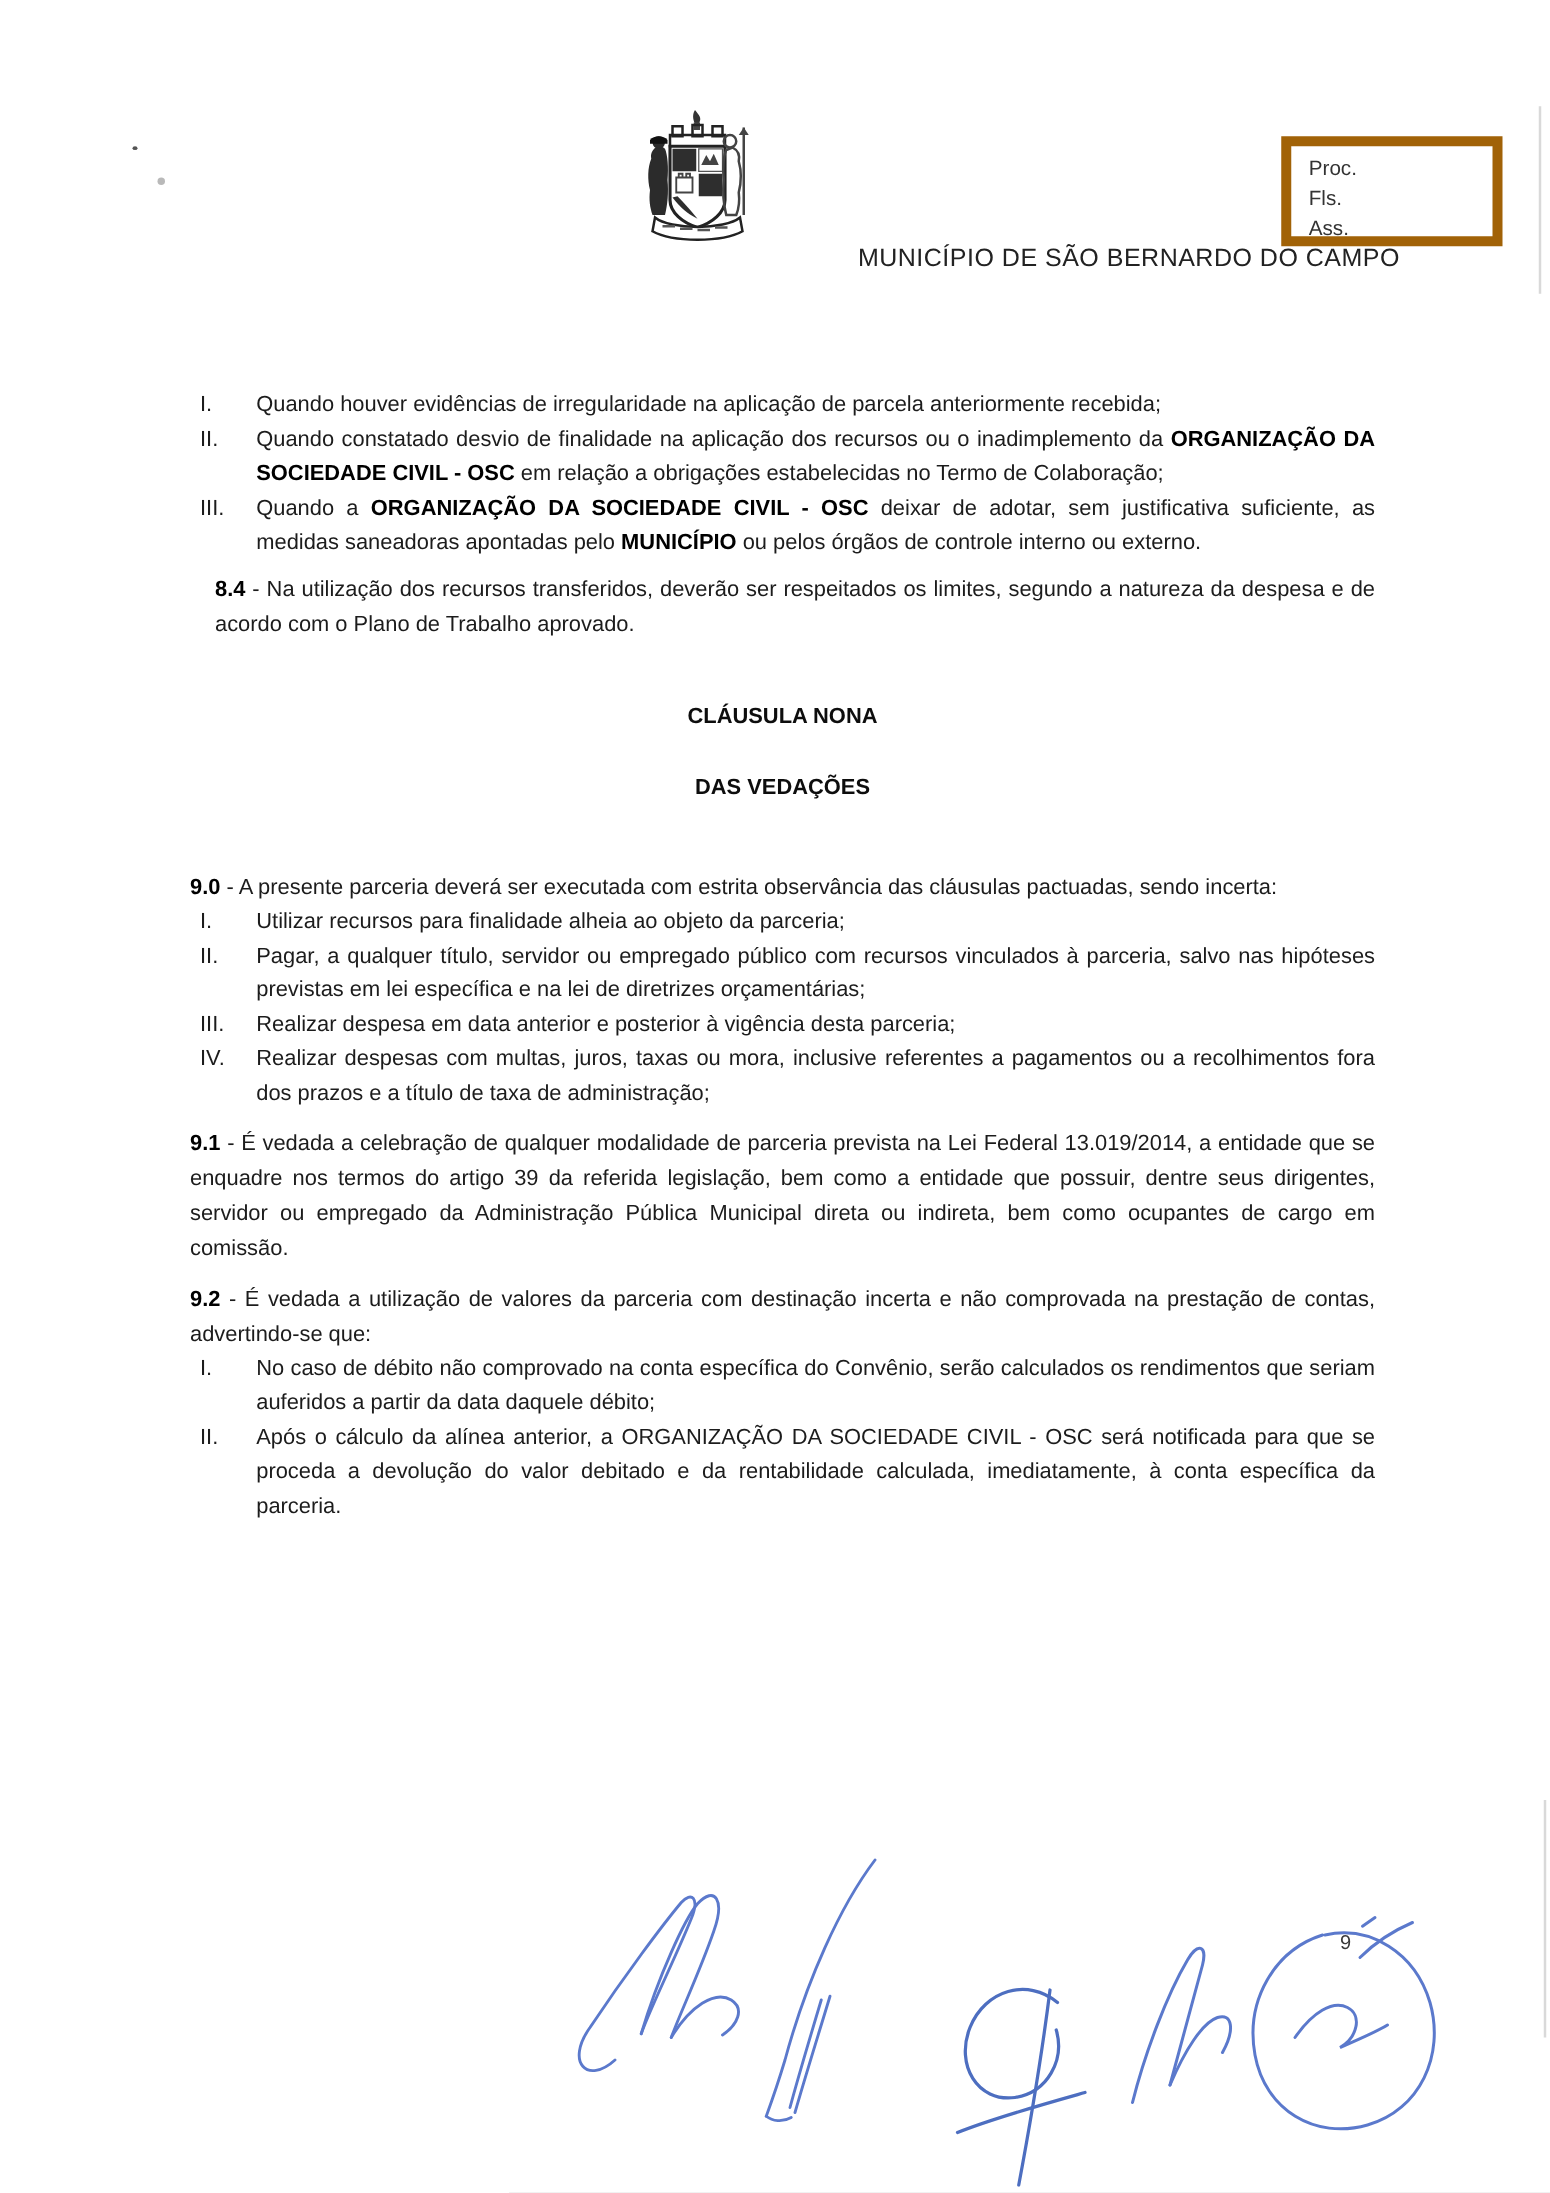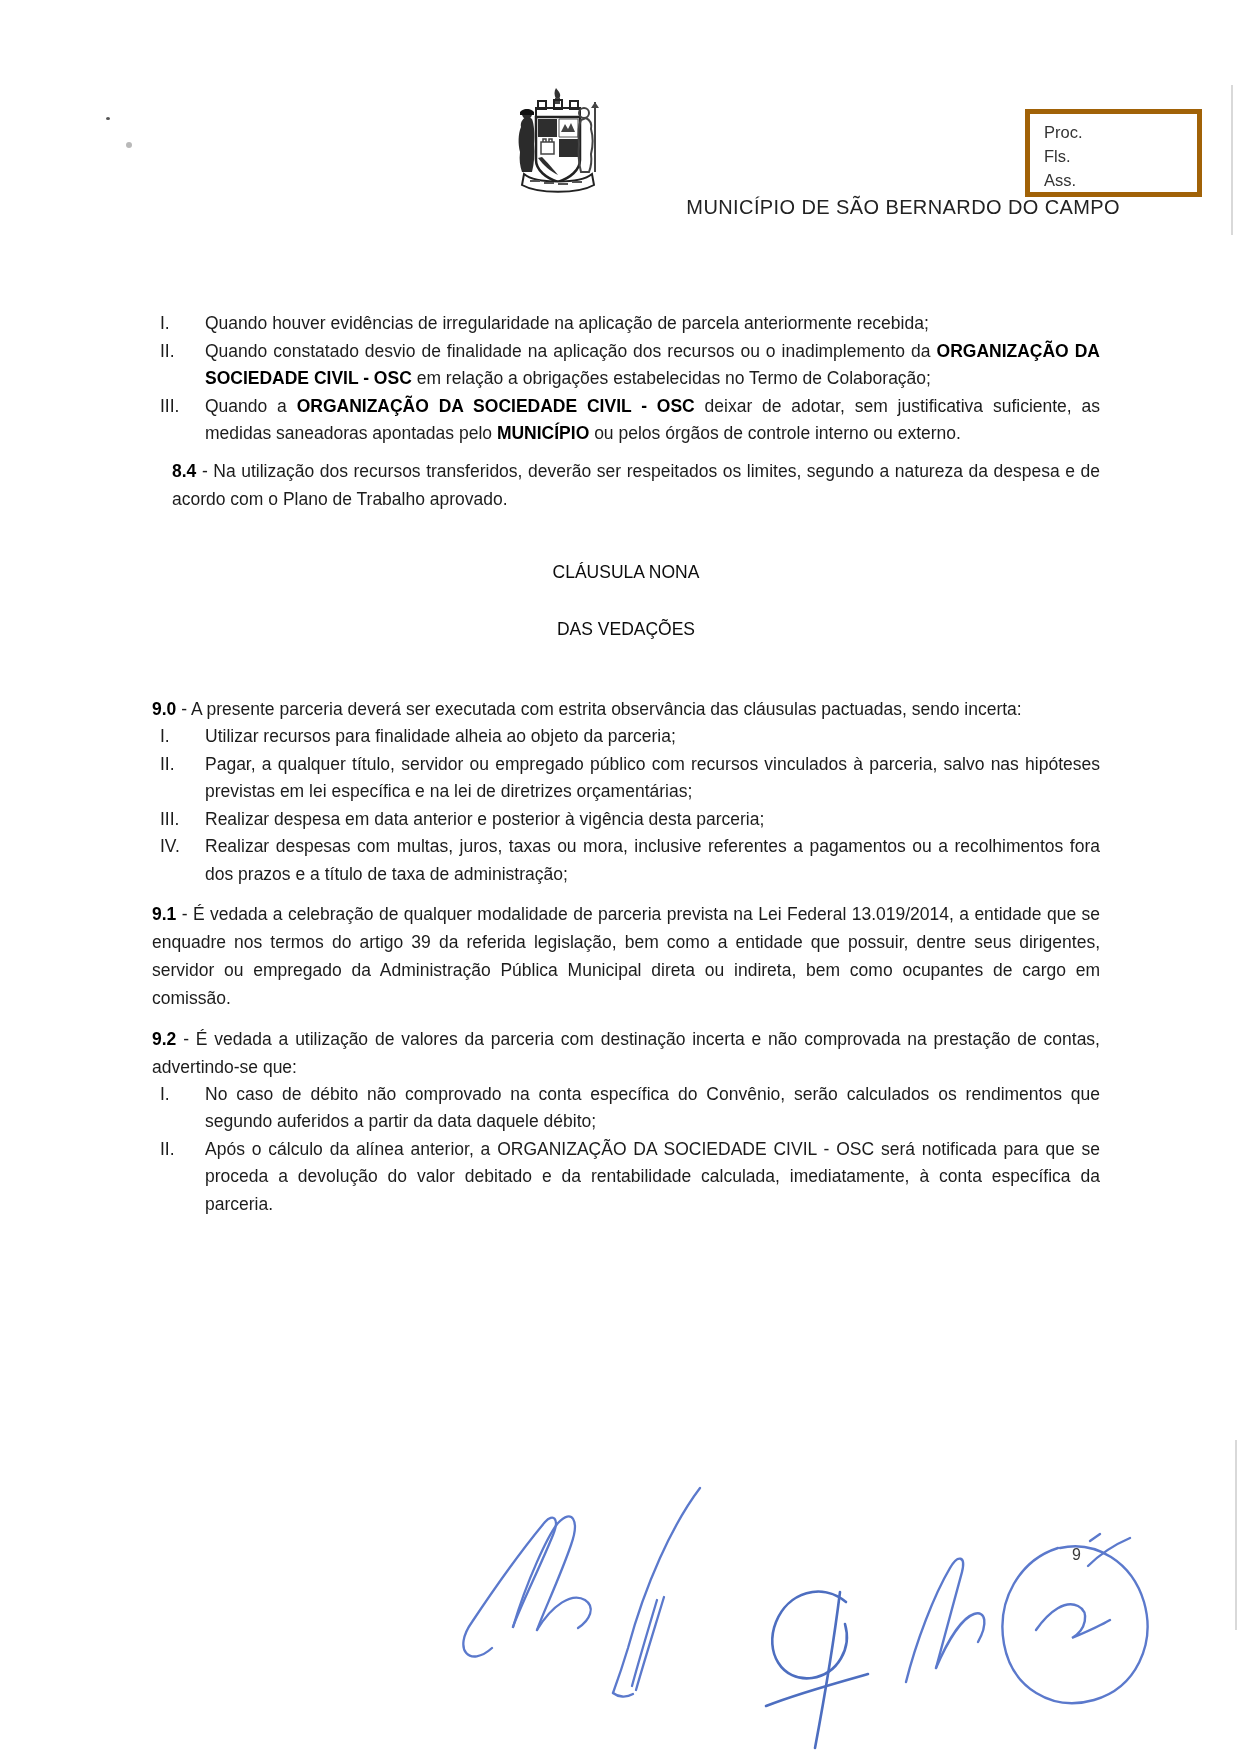--- a/index.html
+++ b/index.html
@@ -14,38 +14,38 @@
   
   .emblem{position:absolute;left:498px;top:86px;width:120px;height:110px;}
   .doc-title{
     position:absolute;left:0;top:196px;width:1120px;
     text-align:right;
     font-size:20px;letter-spacing:.4px;color:#222;
     font-weight:400;
   }
   .stamp-box{
     position:absolute;left:1025px;top:109px;width:177px;height:88px;
-    border:5px solid #a16207;
+    border:8px solid #a16207;
     box-sizing:border-box;
     padding:6px 0 0 14px;
     font-size:16.5px;line-height:24px;color:#333;
   }
   
   .content{
     position:absolute;left:152px;top:310px;width:948px;
     font-size:17.5px;line-height:28px;
   }
   .content .b{font-weight:700;color:#000;}
   p.par{margin:0;text-align:justify;}
   p.p84{margin-top:9px;margin-left:20px;}
   p.p90{margin-top:52px;}
   p.p91{margin-top:11px;}
   p.p92{margin-top:13px;}
   .heading{
-    margin:0;text-align:center;font-weight:400;color:#0d0d0d;
+    margin:0;text-align:center;font-weight:700;color:#0d0d0d;
     font-size:17.5px;line-height:28px;
   }
   .h-nona{margin-top:45px;}
   .h-veda{margin-top:29px;}
   .list{margin:0;}
   .li{display:flex;line-height:27.6px;}
   .li .num{width:53px;flex:none;box-sizing:border-box;padding-left:8px;}
   .li .txt{flex:1;text-align:justify;}
   
   .sig-layer{position:absolute;left:0;top:0;width:1240px;height:1754px;pointer-events:none;}
@@ -153,21 +153,21 @@
       </div>
     </div>
 
     <p class="par p91"><span class="b">9.1</span><span> - É vedada a celebração de qualquer modalidade de parceria prevista na Lei Federal 13.019/2014, a entidade que se enquadre nos termos do artigo 39 da referida legislação, bem como a entidade que possuir, dentre seus dirigentes, servidor ou empregado da Administração Pública Municipal direta ou indireta, bem como ocupantes de cargo em comissão.</span></p>
 
     <p class="par p92"><span class="b">9.2</span><span> - É vedada a utilização de valores da parceria com destinação incerta e não comprovada na prestação de contas, advertindo-se que:</span></p>
 
     <div class="list">
       <div class="li">
         <div class="num">I.</div>
-        <div class="txt"><span>No caso de débito não comprovado na conta específica do Convênio, serão calculados os rendimentos que segundo auferidos a partir da data daquele débito;</span></div>
+        <div class="txt"><span>No caso de débito não comprovado na conta específica do Convênio, serão calculados os rendimentos que seriam auferidos a partir da data daquele débito;</span></div>
       </div>
       <div class="li">
         <div class="num">II.</div>
         <div class="txt"><span>Após o cálculo da alínea anterior, a ORGANIZAÇÃO DA SOCIEDADE CIVIL - OSC será notificada para que se proceda a devolução do valor debitado e da rentabilidade calculada, imediatamente, à conta específica da parceria.</span></div>
       </div>
     </div>
 
   </div>
 
   <div class="page-number">9</div>

